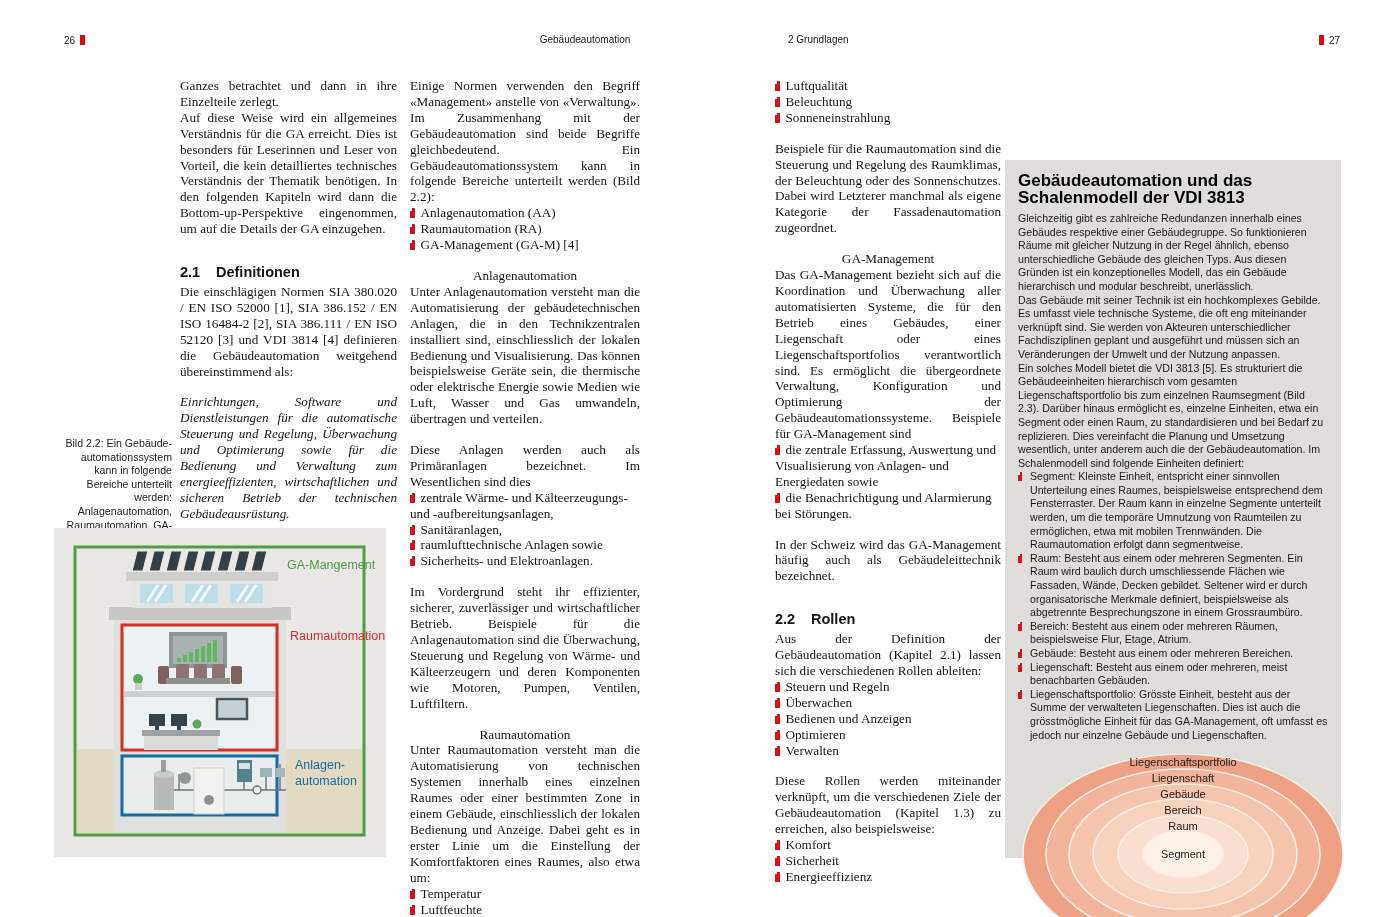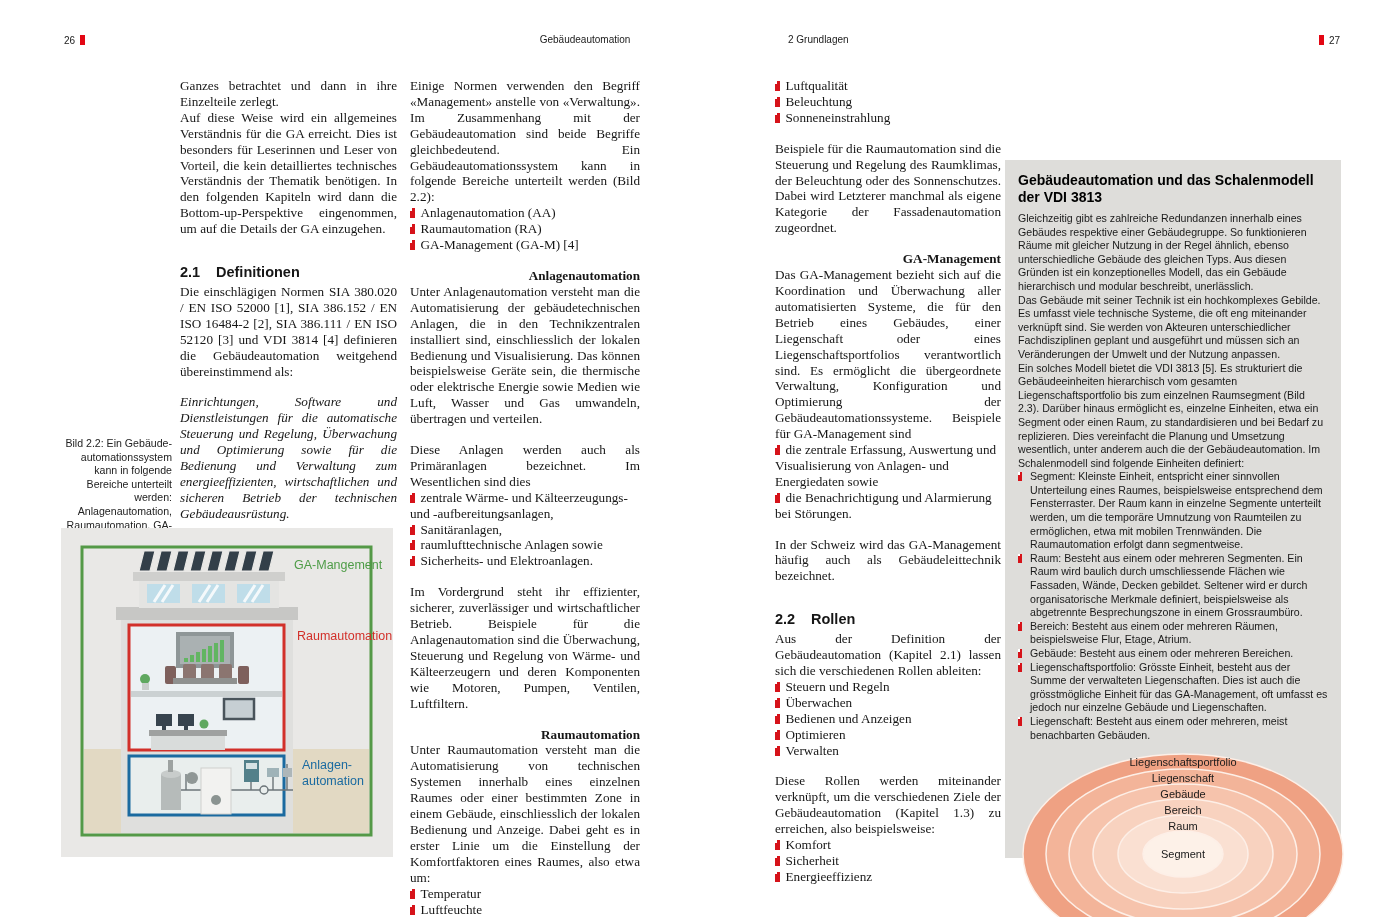--- a/index.html
+++ b/index.html
@@ -11,41 +11,41 @@
   .runhead{font-family:"Liberation Sans",sans-serif;font-size:10px;color:#1a1a1a;}
   .redbar{display:inline-block;width:5px;height:10px;background:#E30613;margin:0 5px;position:relative;top:1px;}
 
   
   .col{font-size:13.2px;line-height:15.9px;text-align:justify;}
   .col p{margin:0;}
   .gap1{margin-top:15px !important;}
   .heading{font-family:"Liberation Sans",sans-serif;font-weight:bold;font-size:14.5px;
            text-align:left;margin-top:28px !important;margin-bottom:3px !important;}
   .heading .h-num{display:inline-block;width:36px;}
-  .subhead{font-weight:bold;text-align:right;margin-top:15px !important;}
+  .subhead{font-weight:normal;text-align:center;margin-top:15px !important;}
   .quote{font-style:italic;margin-top:15px !important;}
 
   
   .blt{display:inline-block;width:4.5px;height:10px;background:#D6131A;margin-right:6px;position:relative;top:1px;flex:none;}
   .blt::after{content:"";position:absolute;left:0;top:0;width:2px;height:2.5px;background:#fff;}
   .bitem{text-align:left;margin:0;}
 
   
   .margin-note{left:58px;top:437px;width:114px;text-align:right;
     font-family:"Liberation Sans",sans-serif;font-size:10.6px;line-height:13.6px;color:#222;}
 
   
-  .building-figure{left:61px;top:528px;width:332px;height:263px;margin:0;}
+  .building-figure{left:54px;top:528px;width:332px;height:263px;margin:0;}
   .fig-label{font-family:"Liberation Sans",sans-serif;font-size:12.5px;}
 
   
   .sidebar{left:1005px;top:160px;width:336px;height:698px;background:#DEDDDA;
     font-family:"Liberation Sans",sans-serif;font-size:10.6px;line-height:13.6px;color:#1a1a1a;
     box-sizing:border-box;padding:12px 13px 0 13px;text-align:left;}
-  .sidebar h3{margin:0 0 6px 0;font-size:14px;line-height:17px;color:#000;}
+  .sidebar h3{margin:0 0 6px 0;font-size:17px;line-height:17px;color:#000;}
   .sidebar p{margin:0;}
   .sb-item{position:relative;padding-left:12px;margin:0;}
   .sb-item .blt{position:absolute;left:0;top:2px;width:4px;height:9px;}
   .shell-svg{display:block;margin:8px auto 0 auto;}
   .shell-label{font-family:"Liberation Sans",sans-serif;font-size:11px;fill:#1a1a1a;}
 </style>
 </head>
 <body>
 
 <div class="abs runhead" style="left:64px;top:34px;">
@@ -211,22 +211,22 @@
 
 <aside class="abs sidebar">
   <h3>Gebäudeautomation und das Schalenmodell der VDI 3813</h3>
   <p>Gleichzeitig gibt es zahlreiche Redundanzen innerhalb eines Gebäudes respektive einer Gebäudegruppe. So funktionieren Räume mit gleicher Nutzung in der Regel ähnlich, ebenso unterschiedliche Gebäude des gleichen Typs. Aus diesen Gründen ist ein konzeptionelles Modell, das ein Gebäude hierarchisch und modular beschreibt, unerlässlich.</p>
   <p>Das Gebäude mit seiner Technik ist ein hochkomplexes Gebilde. Es umfasst viele technische Systeme, die oft eng miteinander verknüpft sind. Sie werden von Akteuren unterschiedlicher Fachdisziplinen geplant und ausgeführt und müssen sich an Veränderungen der Umwelt und der Nutzung anpassen.</p>
   <p>Ein solches Modell bietet die VDI 3813 [5]. Es strukturiert die Gebäudeeinheiten hierarchisch vom gesamten Liegenschaftsportfolio bis zum einzelnen Raumsegment (Bild 2.3). Darüber hinaus ermöglicht es, einzelne Einheiten, etwa ein Segment oder einen Raum, zu standardisieren und bei Bedarf zu replizieren. Dies vereinfacht die Planung und Umsetzung wesentlich, unter anderem auch die der Gebäudeautomation. Im Schalenmodell sind folgende Einheiten definiert:</p>
   <p class="sb-item"><span class="blt"></span><span>Segment: Kleinste Einheit, entspricht einer sinnvollen Unterteilung eines Raumes, beispielsweise entsprechend dem Fensterraster. Der Raum kann in einzelne Segmente unterteilt werden, um die temporäre Umnutzung von Raumteilen zu ermöglichen, etwa mit mobilen Trennwänden. Die Raumautomation erfolgt dann segmentweise.</span></p>
   <p class="sb-item"><span class="blt"></span><span>Raum: Besteht aus einem oder mehreren Segmenten. Ein Raum wird baulich durch umschliessende Flächen wie Fassaden, Wände, Decken gebildet. Seltener wird er durch organisatorische Merkmale definiert, beispielsweise als abgetrennte Besprechungszone in einem Grossraumbüro.</span></p>
   <p class="sb-item"><span class="blt"></span><span>Bereich: Besteht aus einem oder mehreren Räumen, beispielsweise Flur, Etage, Atrium.</span></p>
   <p class="sb-item"><span class="blt"></span><span>Gebäude: Besteht aus einem oder mehreren Bereichen.</span></p>
+  <p class="sb-item"><span class="blt"></span><span>Liegenschaft: Besteht aus einem oder mehreren, meist benachbarten Gebäuden.</span></p>
   <p class="sb-item"><span class="blt"></span><span>Liegenschaftsportfolio: Grösste Einheit, besteht aus der Summe der verwalteten Liegenschaften. Dies ist auch die grösstmögliche Einheit für das GA-Management, oft umfasst es jedoch nur einzelne Gebäude und Liegenschaften.</span></p>
-  <p class="sb-item"><span class="blt"></span><span>Liegenschaft: Besteht aus einem oder mehreren, meist benachbarten Gebäuden.</span></p>
 
   <svg class="shell-svg" width="330" height="206" viewBox="0 0 330 206" xmlns="http://www.w3.org/2000/svg">
     <ellipse cx="165" cy="104" rx="160" ry="100" fill="#EFA183" stroke="#FDEFE7" stroke-width="1.5"></ellipse>
     <ellipse cx="165" cy="104" rx="137" ry="85" fill="#F3B499" stroke="#FDEFE7" stroke-width="1.5"></ellipse>
     <ellipse cx="165" cy="104" rx="114" ry="70" fill="#F6C3AC" stroke="#FDEFE7" stroke-width="1.5"></ellipse>
     <ellipse cx="165" cy="104" rx="90" ry="55" fill="#F8D2BF" stroke="#FDEFE7" stroke-width="1.5"></ellipse>
     <ellipse cx="165" cy="104" rx="65" ry="39" fill="#FAE0D2" stroke="#FDEFE7" stroke-width="1.5"></ellipse>
     <ellipse cx="165" cy="104" rx="40" ry="23" fill="#FDF1E8" stroke="#FDEFE7" stroke-width="1.5"></ellipse>
     <text x="165" y="16" text-anchor="middle" class="shell-label">Liegenschaftsportfolio</text>
     <text x="165" y="32" text-anchor="middle" class="shell-label">Liegenschaft</text>

